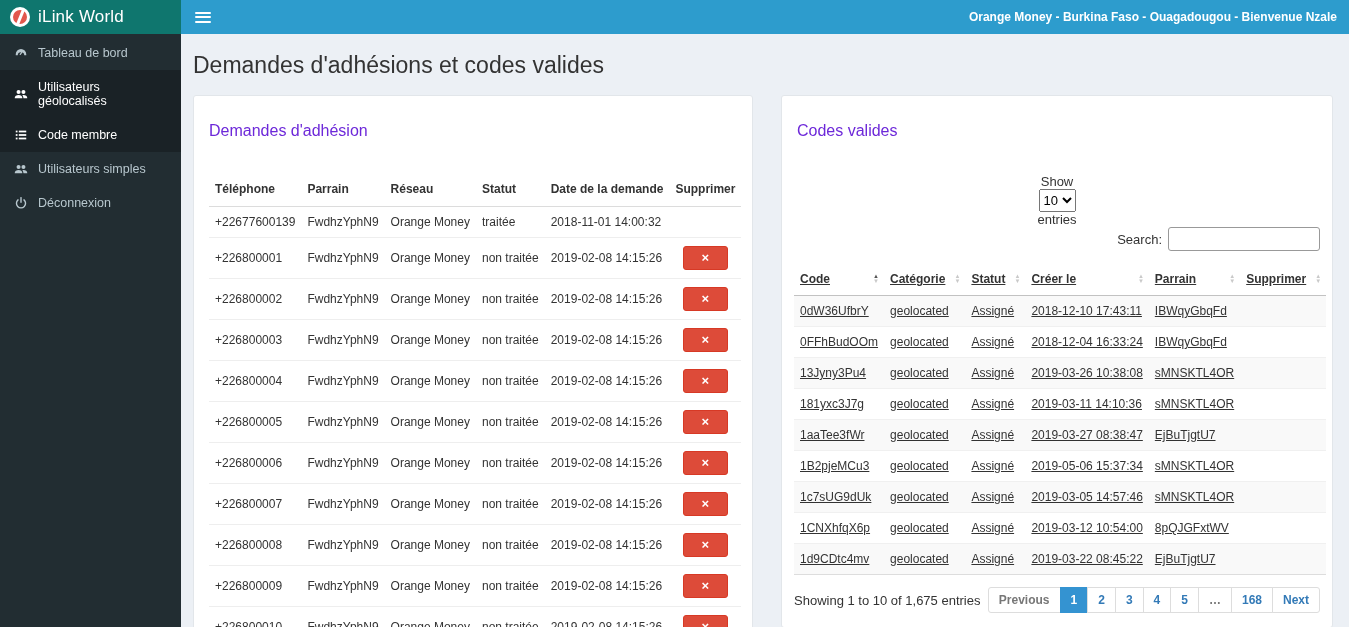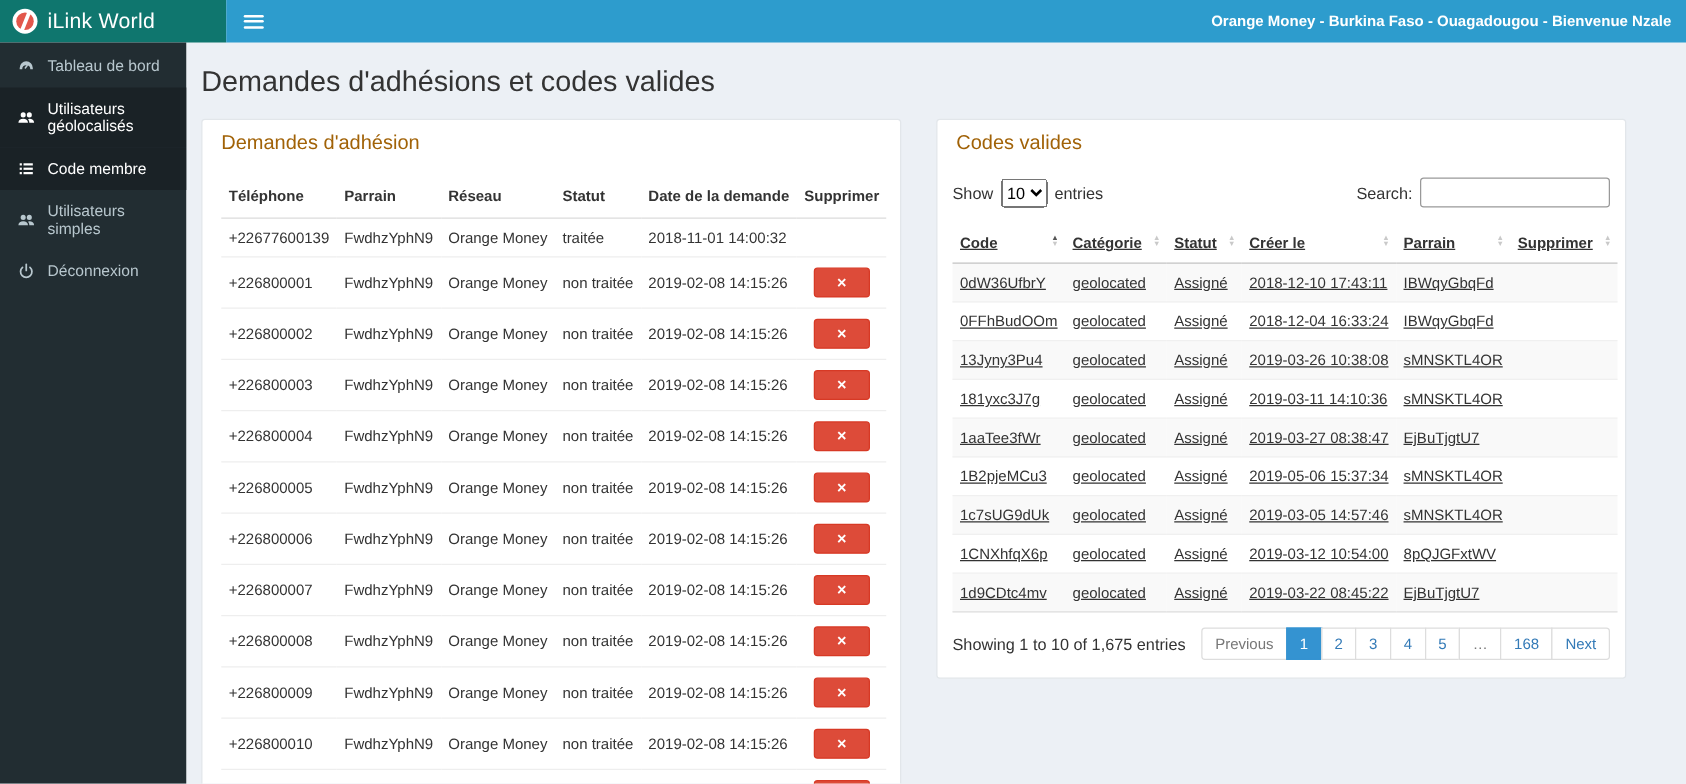--- a/index.html
+++ b/index.html
@@ -20,75 +20,75 @@
   .logo-icon::after { content:""; position:absolute; left:9px; top:1px; width:3px; height:18px; background:#fff; transform:rotate(22deg); }
   .brand-title { font-size:17px; letter-spacing:.2px; }
   .navbar { flex:1; background:#2d9ccd; display:flex; align-items:center; }
   .nav-toggle { width:44px; height:34px; display:flex; align-items:center; justify-content:center; cursor:pointer; }
   .hamburger { width:16px; height:11px; display:flex; flex-direction:column; justify-content:space-between; }
   .hamburger i { display:block; height:2px; background:#fff; border-radius:1px; }
   .nav-right { margin-left:auto; padding-right:12px; color:#fff; font-weight:bold; font-size:12px; }
 
   
   .layout { display:flex; height:593px; }
-  .sidebar { width:149px; flex:none; background:#222d32; padding-top:2px; }
+  .sidebar { width:181px; flex:none; background:#222d32; padding-top:2px; }
   .sb-item {
     display:flex; align-items:center; gap:10px;
     padding:10px 14px; font-size:12.5px; color:#b8c7ce; cursor:pointer;
   }
   .sb-item.active { background:#1a2226; color:#fff; }
   .sb-icon { width:14px; height:14px; flex:none; display:inline-flex; }
   .sb-icon svg { width:14px; height:14px; }
 
   .main { flex:1; padding:6px 16px 0 12px; overflow:hidden; }
   .page-title { font-size:23px; font-weight:500; color:#333; margin:12px 0 16px; }
 
   .panels { display:flex; gap:28px; align-items:flex-start; }
   .panel { background:#fff; border:1px solid #e2e6ea; border-radius:3px; }
-  .panel-header { padding:10px 15px; font-size:16px; color:#a16207; }
+  .panel-header { padding:26px 15px; font-size:16px; color:#6d28d9; }
   .panel-left  { width:560px; }
   .panel-right { width:552px; }
 
   
   table { border-collapse:collapse; }
   .requests-table { width:calc(100% - 30px); margin:6px 15px 15px; font-size:12px; }
   .requests-table th {
     text-align:left; font-weight:bold; padding:10px 6px;
     border-bottom:1px solid #dcdcdc; white-space:nowrap;
   }
   .requests-table td { padding:8px 6px; border-bottom:1px solid #eeeeee; white-space:nowrap; vertical-align:middle; }
   .requests-table td:last-child, .requests-table th:last-child { text-align:center; }
   .btn-danger {
     background:#dd4b39; border:1px solid #d73925; color:#fff;
     border-radius:3px; padding:3px 18px; font-size:13px; font-weight:bold;
     line-height:16px; cursor:pointer;
   }
 
   
   .codes-body { padding:2px 12px 14px; }
-  .table-controls { display:flex; align-items:center; font-size:13px; margin:6px 0 12px; }
+  .table-controls { display:flex; align-items:center; font-size:13px; margin:6px 0 12px;flex-direction:column; }
   .page-size-select { margin:0 6px; height:23px; font-size:13px; }
   .search-wrap { margin-left:auto; display:flex; align-items:center; gap:6px; }
   .search-input { width:152px; height:24px; border:1px solid #999; border-radius:3px; padding:2px 6px; font-size:13px; }
 
   .codes-table { width:100%; font-size:12px; border-bottom:1px solid #ddd;text-decoration:underline; }
   .codes-table th {
     position:relative; text-align:left; font-weight:bold;
     padding:9px 20px 9px 6px; border-bottom:1px solid #c2c2c2; white-space:nowrap; cursor:pointer;
   }
   .codes-table td { padding:8px 6px; border-top:1px solid #f0f0f0; white-space:nowrap; }
   .codes-table tbody tr:nth-child(odd) { background:#f9f9f9; }
   .sort-icon {
     position:absolute; right:5px; top:50%; transform:translateY(-50%);
     display:flex; flex-direction:column; font-size:6px; line-height:5px; color:#c9c9c9;
   }
   th.sort-asc .tri-up { color:#555; }
 
   .table-footer { display:flex; align-items:center; margin-top:12px; font-size:13px; }
-  .pagination { margin-left:auto; display:flex; }
+  .pagination { margin-left:auto; display:flex;font-weight:bold; }
   .page-btn {
     border:1px solid #ddd; background:#fff; color:#337ab7;
     padding:5px 10px; font-size:12px; margin-left:-1px; cursor:pointer; text-decoration:none;
   }
   .page-btn:first-child { border-radius:3px 0 0 3px; }
   .page-btn:last-child  { border-radius:0 3px 3px 0; }
   .page-btn.disabled { color:#777; cursor:default; }
   .page-btn.active { background:#3493d1; border-color:#3493d1; color:#fff; }
 </style>
 </head>

